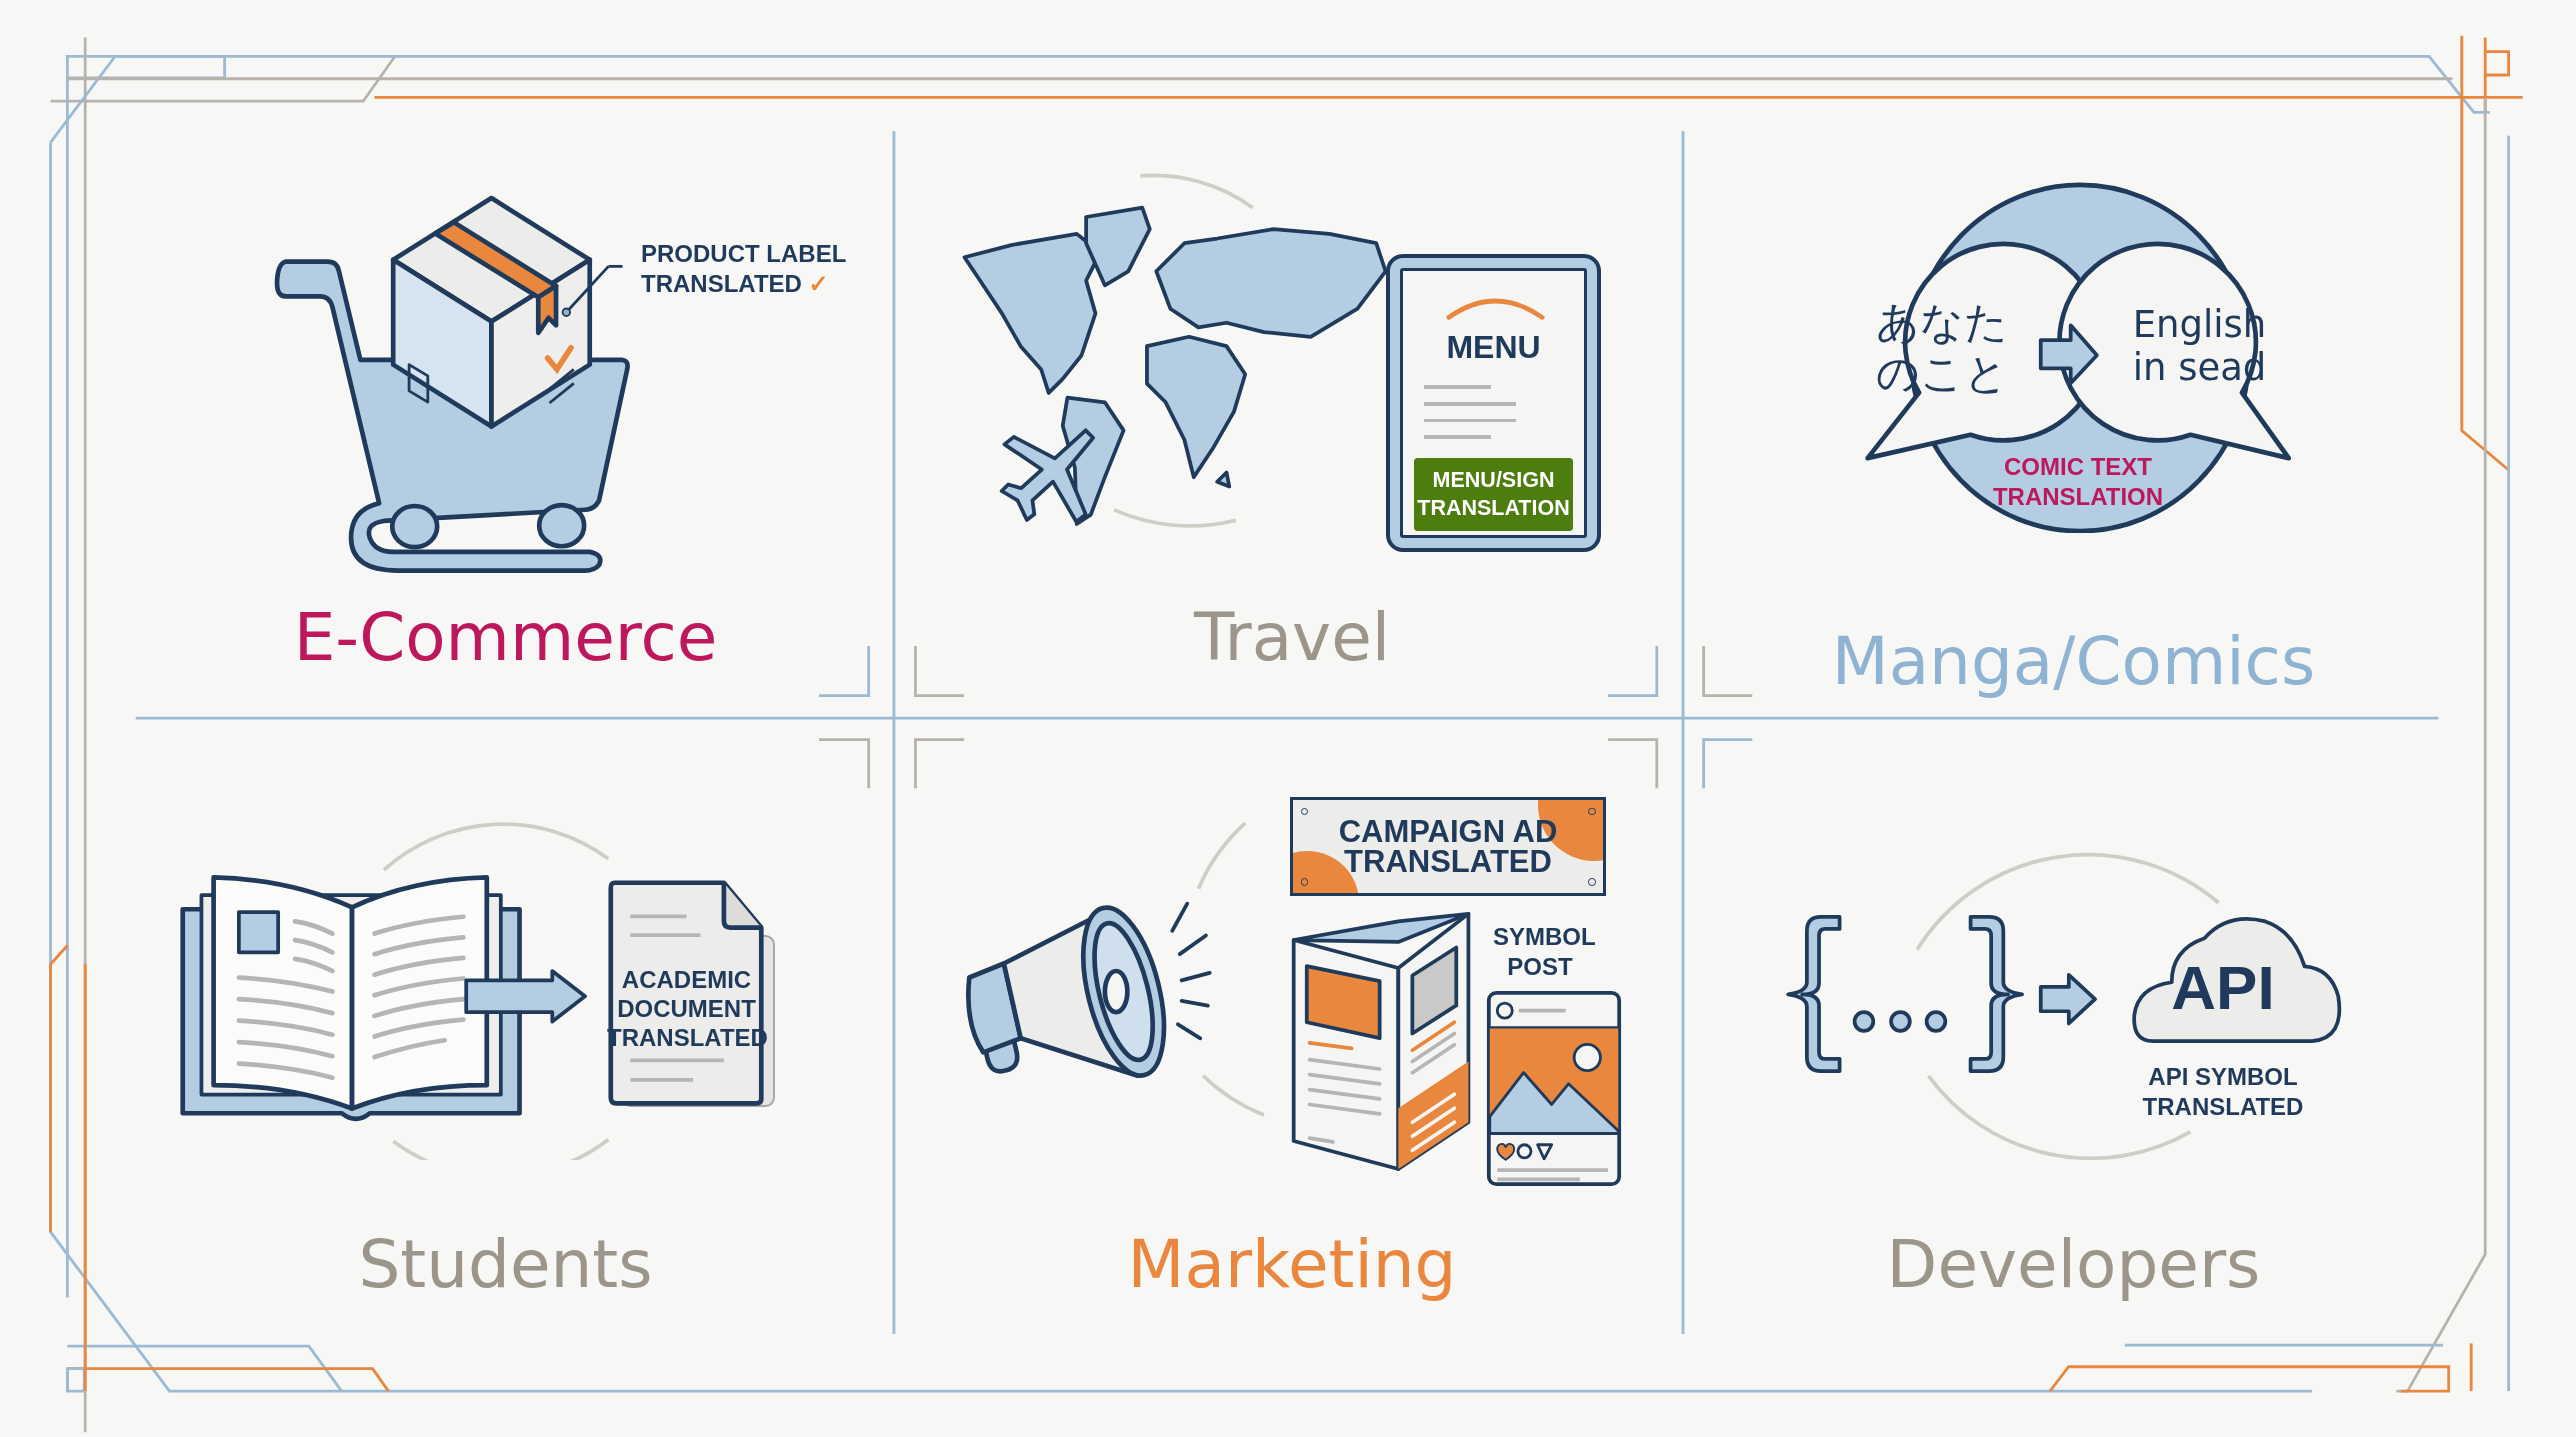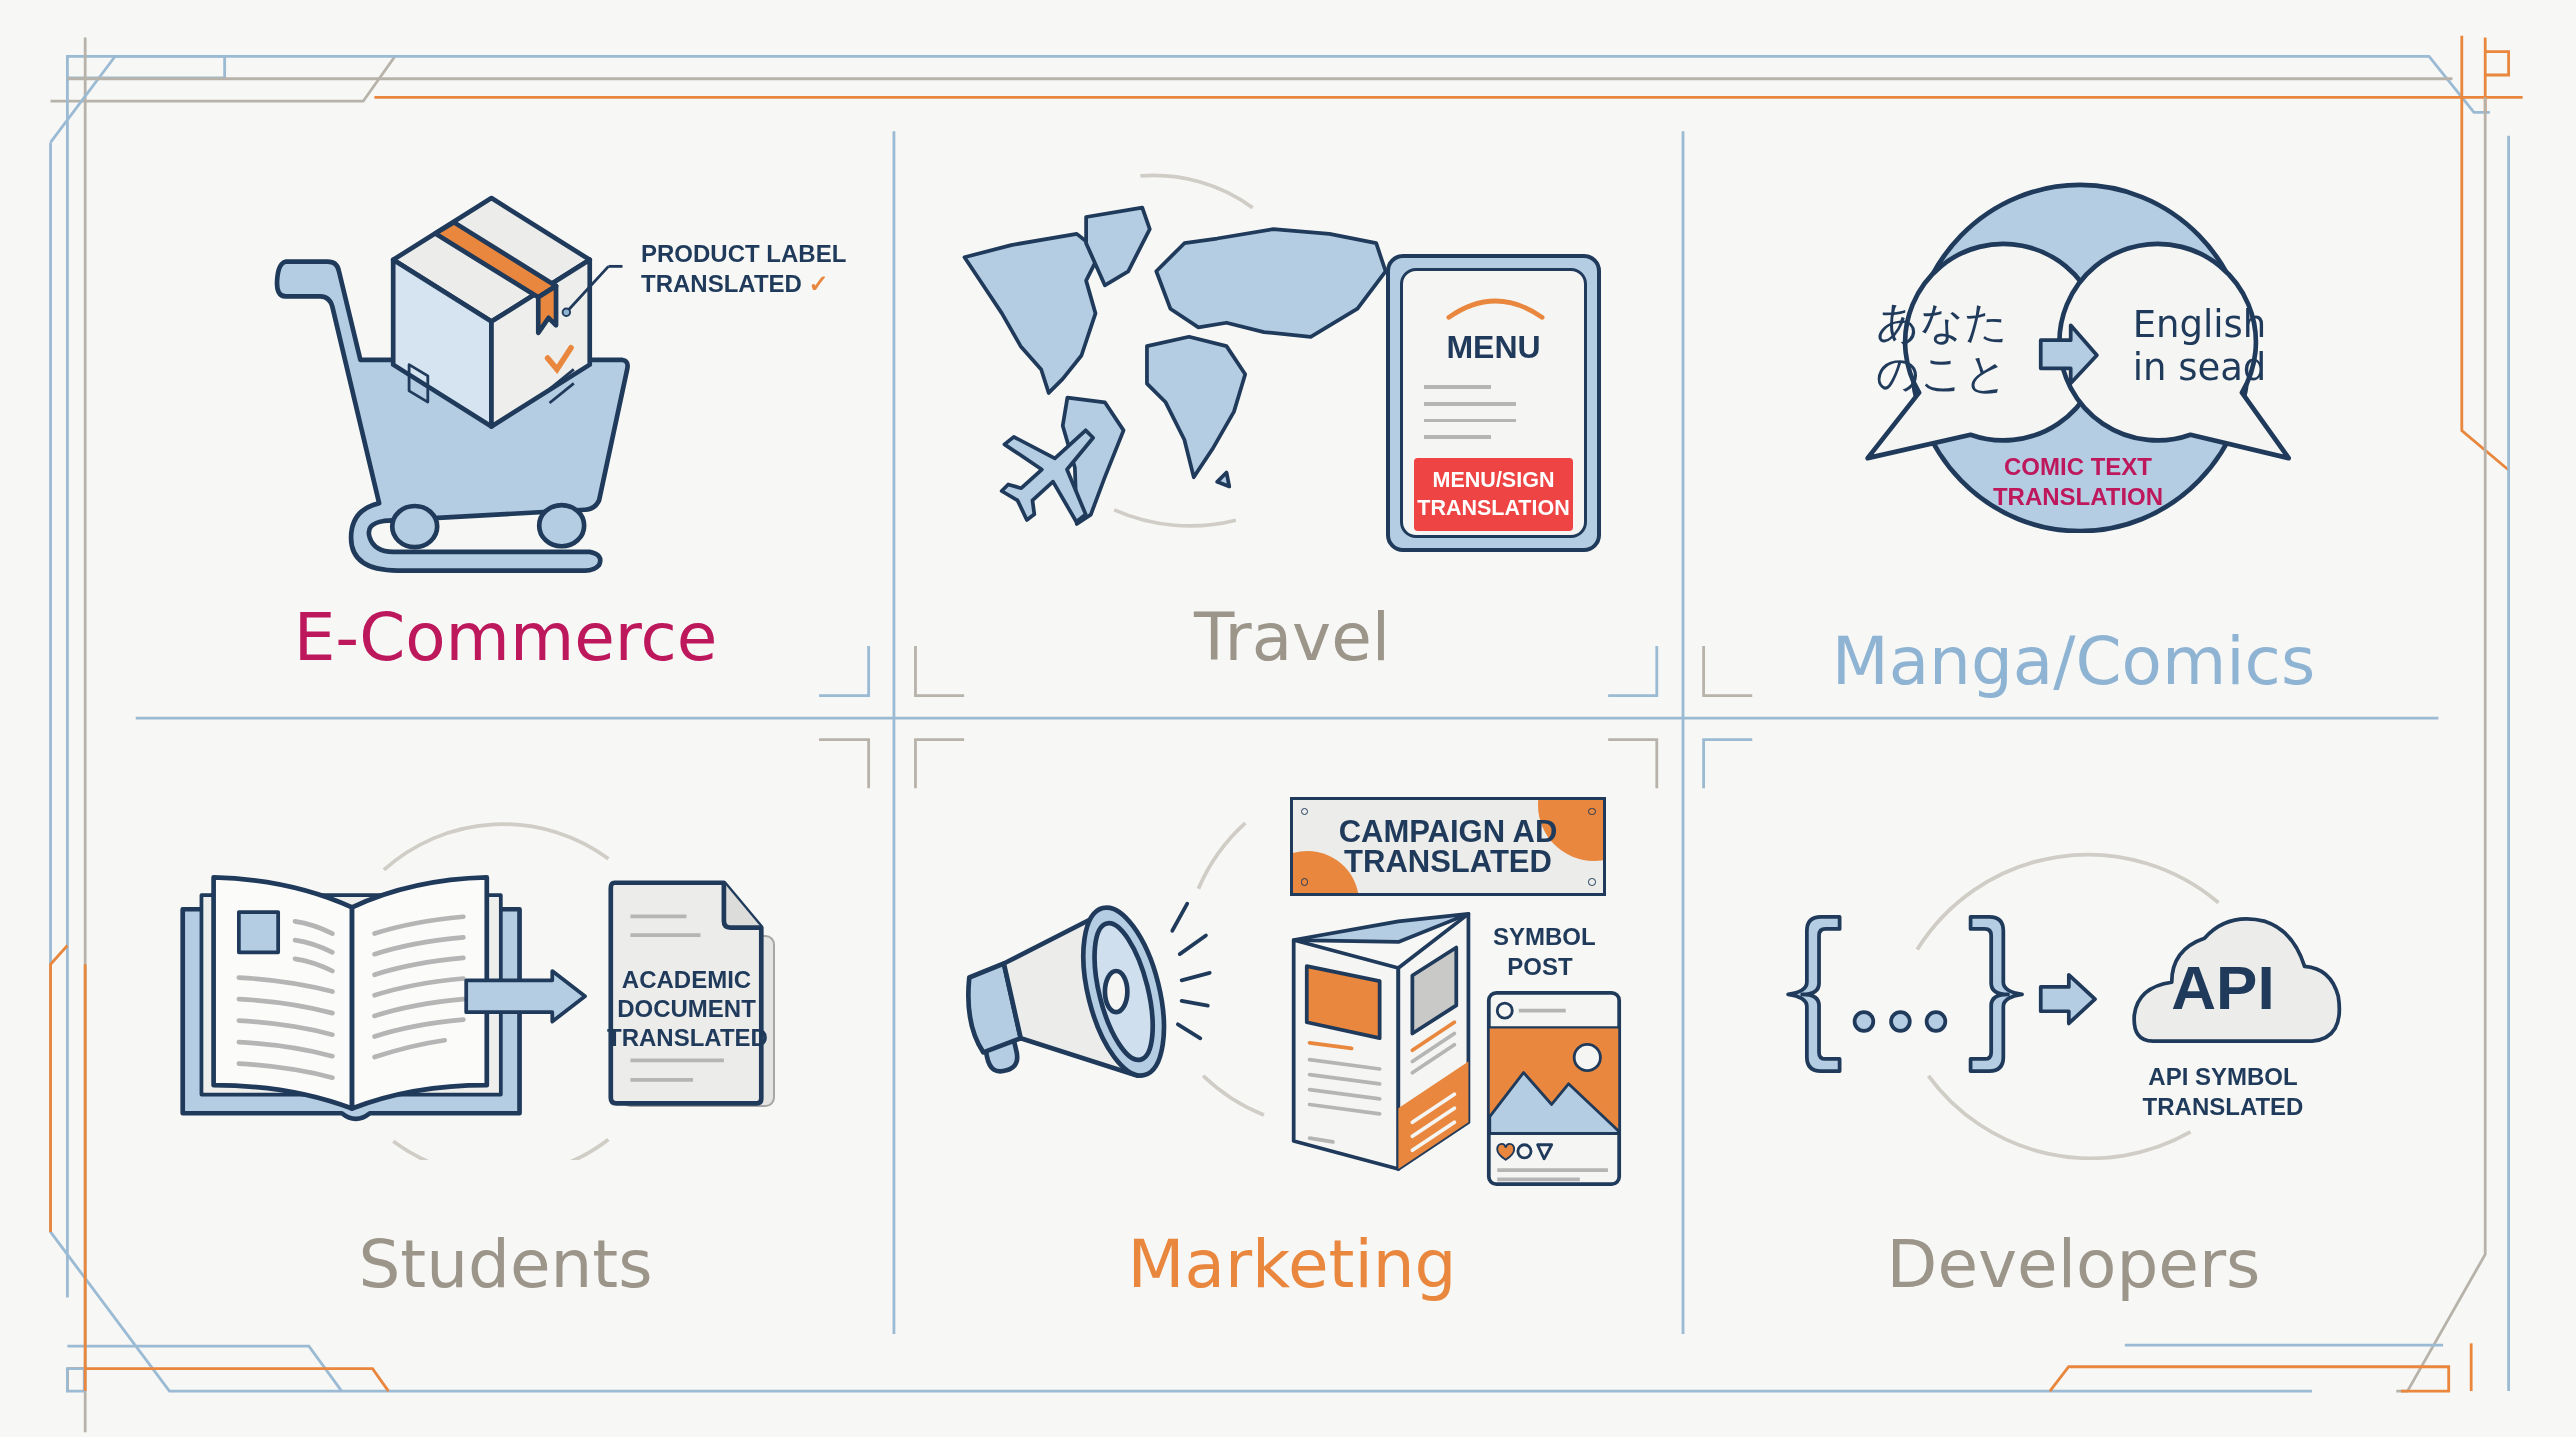--- a/index.html
+++ b/index.html
@@ -110,32 +110,32 @@
       <path d="M1225 370 L1270 360 L1310 370 L1330 400 L1318 440 L1295 480 L1275 510 L1265 470 L1245 430 L1225 410 Z"></path>
 
       <path d="M1300 515 L1310 505 L1313 520 Z"></path>
     </g>
   </svg>
   <svg width="112" height="112" viewBox="0 0 120 120" style="position:absolute;left:84px;top:281px;">
     <path d="M95 10 L103 18 L75 52 L95 100 L85 108 L60 65 L38 85 L40 100 L32 106 L22 85 L5 75 L12 68 L26 72 L48 52 L8 25 L18 17 L62 40 Z" fill="#b5cde3" stroke="#1f3a5a" stroke-width="4" stroke-linejoin="round"></path>
   </svg>
 
   <div style="position:absolute;left:473px;top:114px;width:215px;height:298px;border:4.7px solid #1f3a5a;border-radius:17px;background:#b5cde3;box-sizing:border-box;">
-    <div style="position:absolute;left:10.3px;top:10.3px;right:10.3px;bottom:10.3px;border:3.7px solid #1f3a5a;border-radius:16px;background:#f5f5f3;">
+    <div style="position:absolute;left:10.3px;top:10.3px;right:10.3px;bottom:10.3px;border:3.7px solid #1f3a5a;border-radius:3px;background:#f5f5f3;">
       <svg width="103" height="28" viewBox="0 0 110 30" style="position:absolute;left:41px;top:22.5px;">
         <path d="M5 25 Q55 -10 105 25" fill="none" stroke="#e8873d" stroke-width="5" stroke-linecap="round"></path>
       </svg>
       <div style="position:absolute;top:58px;width:100%;text-align:center;font-weight:700;font-size:32px;color:#1f3a5a;font-family:'Liberation Sans',sans-serif;">MENU</div>
       <div style="position:absolute;left:20.6px;right:20.6px;top:114px;">
         <div style="height:3.7px;background:#b5b5b5;width:48%;margin-bottom:13px;"></div>
         <div style="height:3.7px;background:#b5b5b5;width:66%;margin-bottom:13px;"></div>
         <div style="height:3.7px;background:#b5b5b5;width:66%;margin-bottom:13px;"></div>
         <div style="height:3.7px;background:#b5b5b5;width:48%;"></div>
       </div>
-      <div style="position:absolute;left:11.2px;right:11.2px;top:187px;height:73px;background:#ef4444;border-radius:3.7px;color:#fff;text-align:center;font-weight:700;font-size:21.5px;line-height:28px;padding-top:7.5px;box-sizing:border-box;font-family:'Liberation Sans',sans-serif;">
+      <div style="position:absolute;left:11.2px;right:11.2px;top:187px;height:73px;background:#4d7c0f;border-radius:3.7px;color:#fff;text-align:center;font-weight:700;font-size:21.5px;line-height:28px;padding-top:7.5px;box-sizing:border-box;font-family:'Liberation Sans',sans-serif;">
         <div>MENU/SIGN</div>
         <div>TRANSLATION</div>
       </div>
     </div>
   </div>
   <div class="label" style="top:459px;color:#9c958a;">Travel</div>
 </div>
 
 <div class="cell" style="left:1699px;top:140px;width:749px;height:562px;">
   <svg width="749" height="393" viewBox="1815 150 800 420" style="position:absolute;left:0;top:0;">

